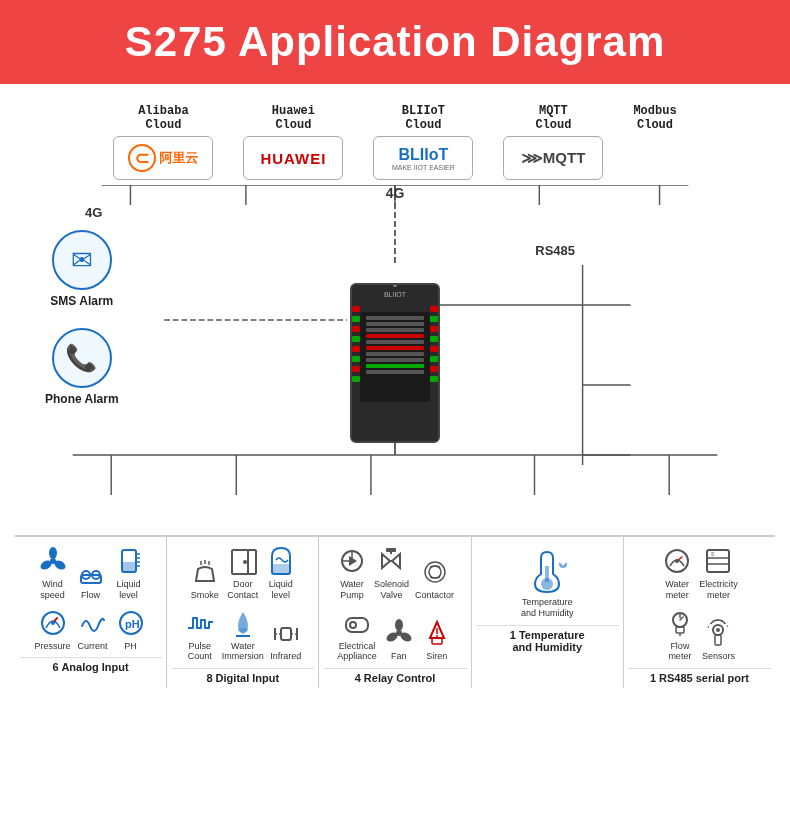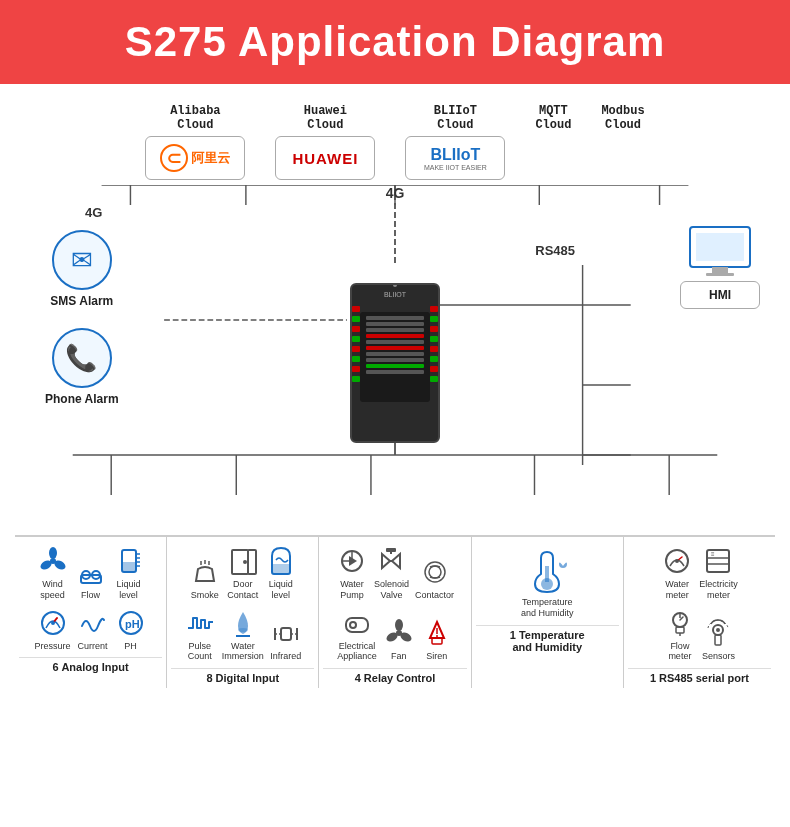--- a/index.html
+++ b/index.html
@@ -366,20 +366,23 @@
       <div class="cloud-box">
         <div class="bliiot-logo">
           <span class="bliiot-text">BLIIoT</span>
           <span class="bliiot-sub">MAKE IIOT EASIER</span>
         </div>
       </div>
     </div>
 
     <div class="cloud-item">
       <div class="label">MQTT<br>Cloud</div>
+      <div class="cloud-box">
+        <span class="mqtt-logo">⋙MQTT</span>
+      </div>
     </div>
 
     <div class="cloud-item">
       <div class="label">Modbus<br>Cloud</div>
     </div>
   </div>
 
   <div class="middle-section">
 
     <svg class="connection-svg" viewBox="0 0 790 340" preserveAspectRatio="none">
@@ -469,29 +472,20 @@
           <div style="height:4px;background:#0a0;border-radius:1px;"></div>
           <div style="height:4px;background:#555;border-radius:1px;"></div>
         </div>
       </div>
     </div>
 
     <div class="label-rs485" style="position:absolute;right:200px;top:58px;font-size:13px;font-weight:bold;color:#333;">RS485</div>
 
     <div class="right-side" style="right:15px;top:40px;">
 
-      <div class="right-item">
-        <svg width="64" height="52">
-          <rect x="2" y="2" width="60" height="40" rx="3" fill="none" stroke="#1a6fc4" stroke-width="2"></rect>
-          <rect x="8" y="8" width="48" height="28" fill="#e0f0ff"></rect>
-          <rect x="24" y="42" width="16" height="6" fill="#aaa"></rect>
-          <rect x="18" y="48" width="28" height="3" rx="1" fill="#aaa"></rect>
-        </svg>
-        <div class="right-box">HMI</div>
-      </div>
 
 
     </div>
 
   </div>
 
   <div class="bottom-section">
 
     <div class="bottom-group">
       <div class="bottom-icons-row">

